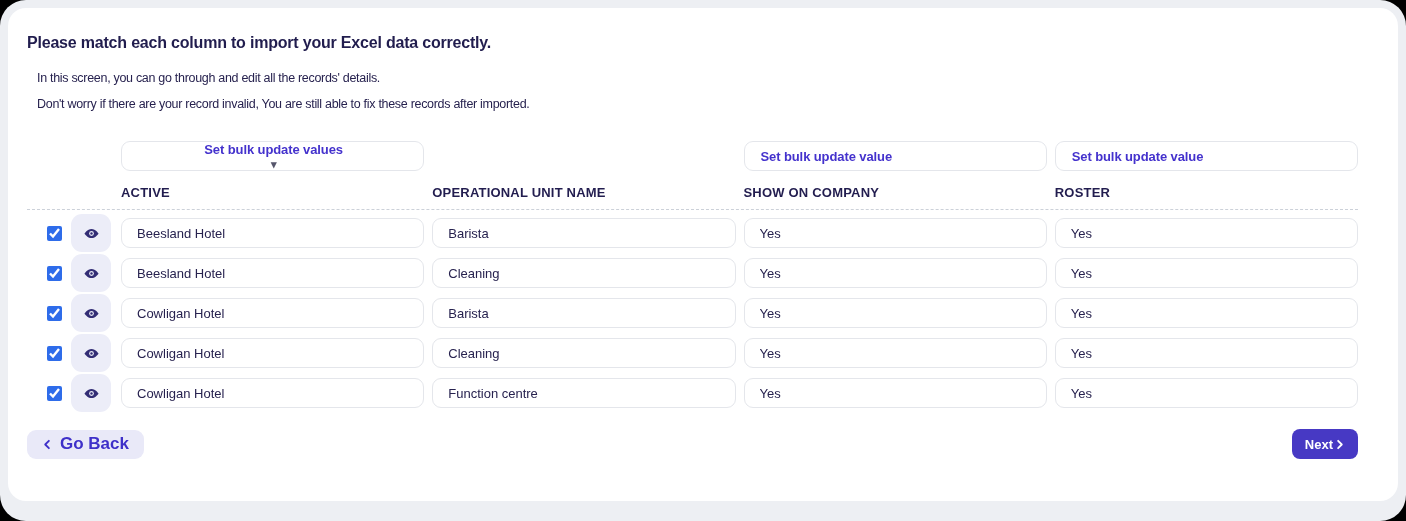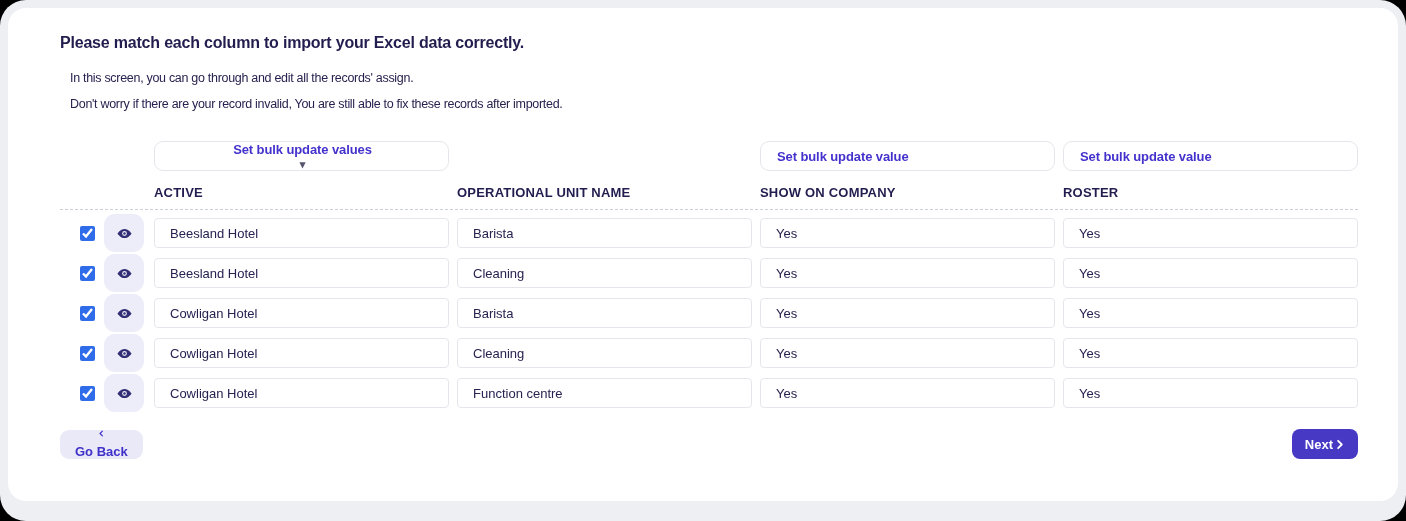--- a/index.html
+++ b/index.html
@@ -16,21 +16,21 @@
     background: #edeff3;
     border-radius: 26px;
     overflow: hidden;
   }
   .card {
     position: absolute;
     left: 8px; top: 8px; right: 8px;
     height: 493px;
     background: #ffffff;
     border-radius: 18px;
-    padding: 26px 40px 0 52px;
+    padding: 26px 40px 0 19px;
     overflow: hidden;
   }
   .page-title {
     margin: 0;
     font-size: 16px;
     font-weight: 700;
     letter-spacing: -0.2px;
     color: #211d4e;
   }
   .desc {
@@ -110,21 +110,21 @@
     align-items: center;
     justify-content: center;
     cursor: pointer;
     padding: 0;
   }
   .tinput {
     height: 30px;
     width: 100%;
     align-self: center;
     border: 1px solid #e4e6eb;
-    border-radius: 4px;
+    border-radius: 9px;
     padding: 0 15px;
     font-size: 13px;
     color: #27224f;
     background: #fff;
     font-family: inherit;
     outline: none;
   }
   .footer {
     display: flex;
     justify-content: space-between;
@@ -135,24 +135,23 @@
     display: flex;
     align-items: center;
     gap: 7px;
     height: 29px;
     padding: 0 15px;
     background: #e9e9f8;
     border: none;
     border-radius: 9px;
     color: #3e30c9;
     font-weight: 700;
-    font-size: 13px;
+    font-size: 17px;
     font-family: inherit;
     cursor: pointer;
-    flex-direction: column;
   }
   .next-btn {
     display: flex;
     align-items: center;
     gap: 1px;
     height: 30px;
     padding: 0 13px;
     background: #4739c4;
     border: none;
     border-radius: 8px;
@@ -165,21 +164,21 @@
 </style>
 </head>
 <body>
 
 <div class="frame">
   <div class="card">
 
     <h1 class="page-title">Please match each column to import your Excel data correctly.</h1>
 
     <div class="desc">
-      <div class="desc-line">In this screen, you can go through and edit all the records' assign.</div>
+      <div class="desc-line">In this screen, you can go through and edit all the records' details.</div>
       <div class="desc-line">Don't worry if there are your record invalid, You are still able to fix these records after imported.</div>
     </div>
 
     <div class="table-grid">
 
       <div class="bulk-row">
         <button class="bulk-control col-3">
           <span>Set bulk update values</span>
           <span class="caret">▾</span>
         </button>

